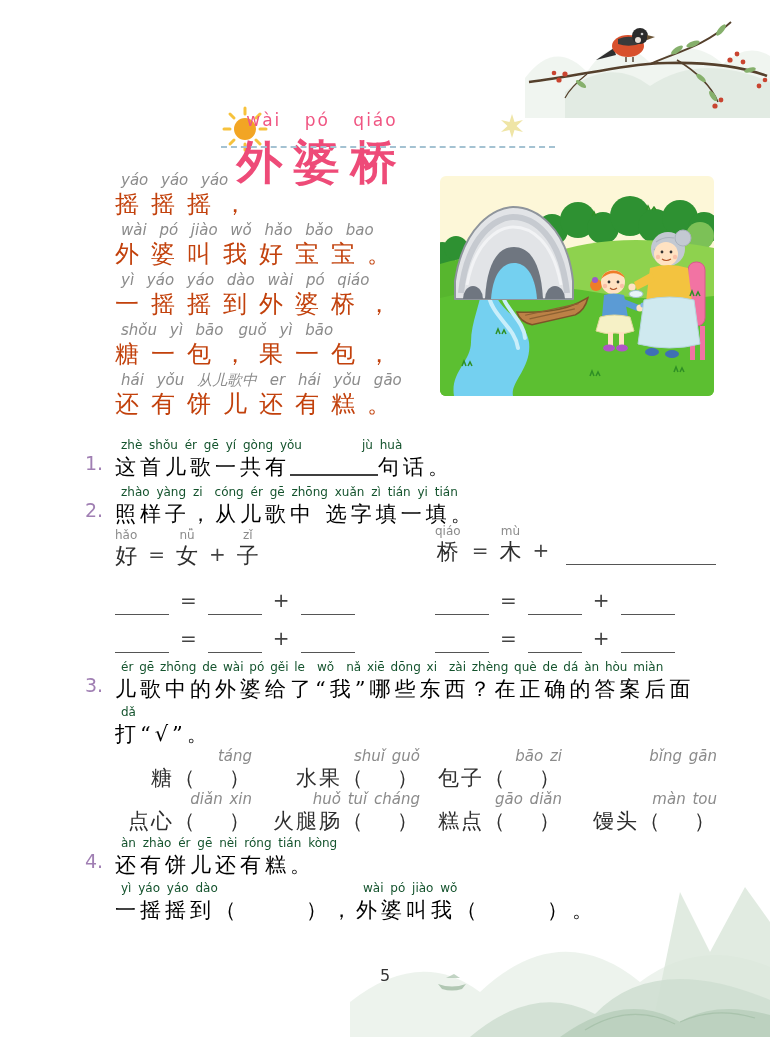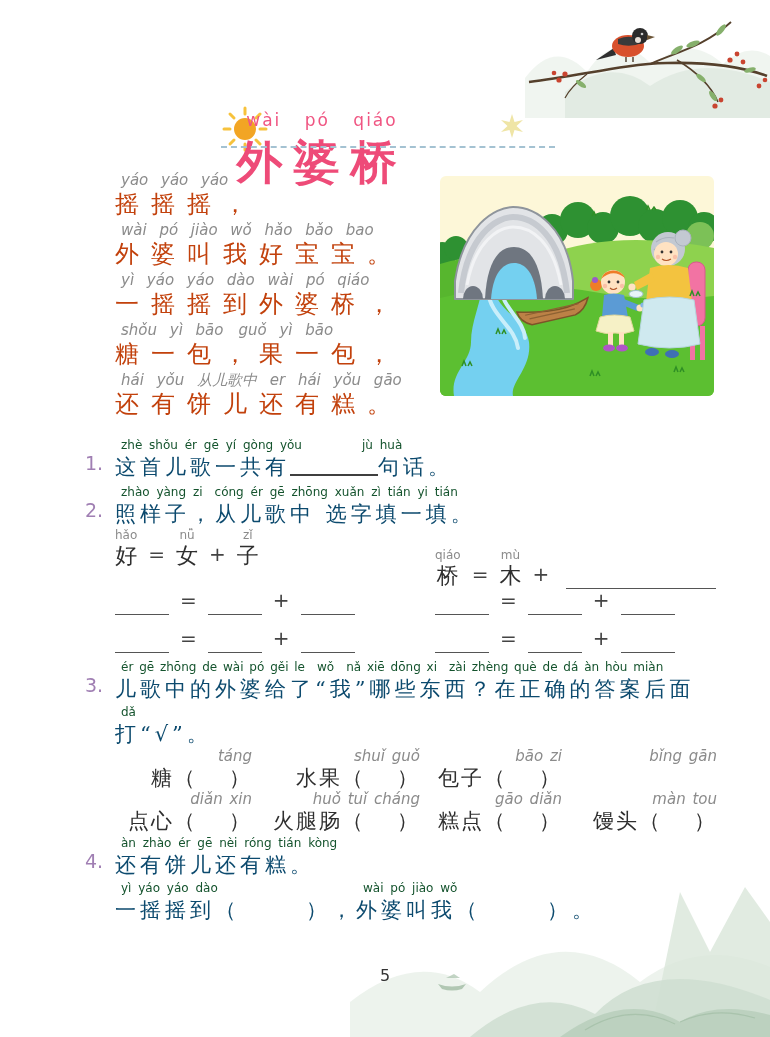--- a/index.html
+++ b/index.html
@@ -22,21 +22,21 @@
   #poem{position:absolute;top:172px;left:115px;width:330px;}
   .pline{margin-bottom:3px;}
   .py{font-size:15px;color:#8b8b8b;word-spacing:8px;padding-left:6px;height:17px;line-height:17px;white-space:nowrap;font-style:italic;}
   .hz{font-family:"DejaVu Serif",serif;font-size:24px;color:#c2410c;letter-spacing:12px;line-height:30px;white-space:nowrap;}
   
   #illustration{position:absolute;top:176px;left:440px;width:274px;height:220px;border-radius:6px;overflow:hidden;}
   
   .q{position:absolute;left:115px;width:600px;}
   .qnum{position:absolute;left:-30px;top:15px;font-size:19px;color:#a07fb3;}
   .qpy{font-size:12px;color:#14532d;word-spacing:3px;padding-left:6px;height:16px;line-height:16px;white-space:nowrap;}
-  .qtx{font-family:"DejaVu Serif",serif;font-size:21px;color:#0c4a6e;letter-spacing:4px;line-height:29px;white-space:nowrap;}
+  .qtx{font-family:"DejaVu Serif",serif;font-size:21px;color:#000000;letter-spacing:4px;line-height:29px;white-space:nowrap;}
   .blank{display:inline-block;width:88px;border-bottom:2px solid #3f3f3f;transform:translateY(2px);}
   .pygap{display:inline-block;width:60px;}
   
   .exrow{position:absolute;left:115px;display:flex;align-items:flex-end;justify-content:space-between;}
   .rb{display:inline-flex;flex-direction:column;align-items:center;}
   .rb .p{font-size:12px;color:#8b8b8b;height:15px;line-height:15px;}
   .rb .h{font-family:"DejaVu Serif",serif;font-size:22px;color:#2f2f2f;line-height:26px;}
   .op{font-size:20px;color:#444;margin:0 11px;padding-bottom:3px;}
   .exblank{width:150px;border-bottom:1.6px solid #555;height:24px;margin-left:6px;}
   .brow{position:absolute;left:115px;display:flex;align-items:flex-end;}
@@ -267,21 +267,21 @@
     <span class="rb">
         <span class="p">nǚ</span>
         <span class="h">女</span>
       </span>
     <span class="op">+</span>
     <span class="rb">
         <span class="p">zǐ</span>
         <span class="h">子</span>
       </span>
   </div>
-  <div class="exrow" style="top:548px;left:435px">
+  <div class="exrow" style="top:524px;left:435px">
     <span class="rb">
         <span class="p">qiáo</span>
         <span class="h">桥</span>
       </span>
     <span class="op">=</span>
     <span class="rb">
         <span class="p">mù</span>
         <span class="h">木</span>
       </span>
     <span class="op">+</span>

